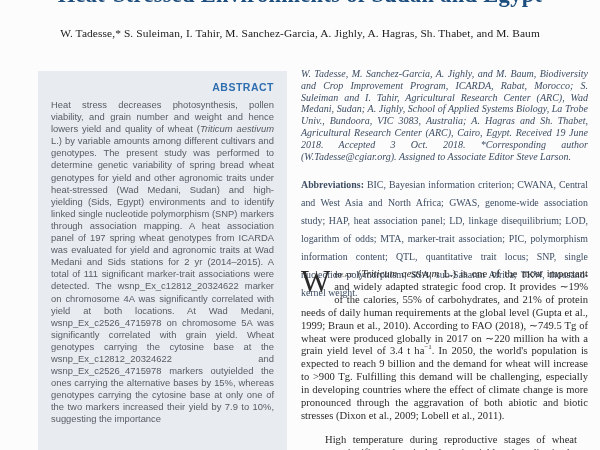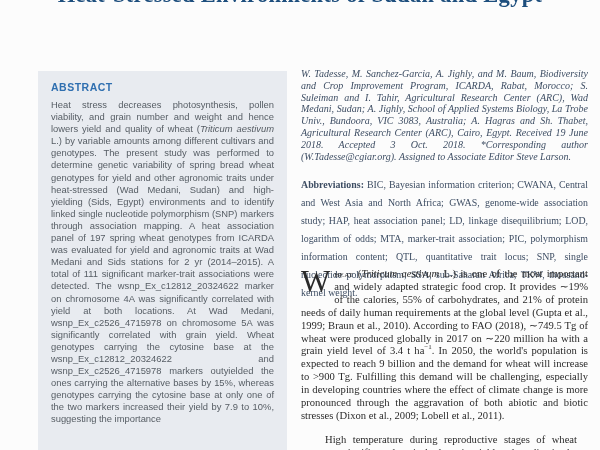--- a/index.html
+++ b/index.html
@@ -17,21 +17,21 @@
   .author-line {
     position:absolute; top:27px; left:0; width:100%;
     text-align:center; font-size:11.4px; color:#1b1b1b;
     font-family:"Liberation Serif", serif; letter-spacing:0.1px;
   }
   .abstract-box {
     position:absolute; left:38px; top:71px; width:249px; height:379px;
     background:#e8ebf0; box-sizing:border-box; padding:10px 13px 0 13px;
   }
   .abstract-heading {
-    text-align:left; font-family:"Liberation Sans", sans-serif;
+    text-align:right; font-family:"Liberation Sans", sans-serif;
     font-weight:700; font-size:10.5px; color:#2f6fb0;
     letter-spacing:0.5px; margin-bottom:6px;
   }
   .abstract-text {
     font-family:"Liberation Sans", sans-serif;
     font-size:9.4px; line-height:12.1px; color:#565d64;
     text-align:justify;
   }
   .abstract-text .italic { font-style:italic; }
   .affiliation-block {
@@ -60,20 +60,21 @@
   .para2 { text-indent:13px; margin:11px; }
   p { margin:0; }
 </style>
 </head>
 <body>
 
 <div class="page">
 
   <div class="article-title">Heat-Stressed Environments of Sudan and Egypt</div>
 
+  <div class="author-line">W. Tadesse,* S. Suleiman, I. Tahir, M. Sanchez-Garcia, A. Jighly, A. Hagras, Sh. Thabet, and M. Baum</div>
 
   <div class="abstract-box">
     <div class="abstract-heading">ABSTRACT</div>
     <div class="abstract-text">
       <span>Heat stress decreases photosynthesis, pollen viability, and grain number and weight and hence lowers yield and quality of wheat (</span><span class="italic">Triticum aestivum</span><span> L.) by variable amounts among different cultivars and genotypes. The present study was performed to determine genetic variability of spring bread wheat genotypes for yield and other agronomic traits under heat-stressed (Wad Medani, Sudan) and high-yielding (Sids, Egypt) environments and to identify linked single nucleotide polymorphism (SNP) markers through association mapping. A heat association panel of 197 spring wheat genotypes from ICARDA was evaluated for yield and agronomic traits at Wad Medani and Sids stations for 2 yr (2014–2015). A total of 111 significant marker-trait associations were detected. The wsnp_Ex_c12812_20324622 marker on chromosome 4A was significantly correlated with yield at both locations. At Wad Medani, wsnp_Ex_c2526_4715978 on chromosome 5A was significantly correlated with grain yield. Wheat genotypes carrying the cytosine base at the wsnp_Ex_c12812_20324622 and wsnp_Ex_c2526_4715978 markers outyielded the ones carrying the alternative bases by 15%, whereas genotypes carrying the cytosine base at only one of the two markers increased their yield by 7.9 to 10%, suggesting the importance</span>
     </div>
   </div>
 
   <div class="affiliation-block">W. Tadesse, M. Sanchez-Garcia, A. Jighly, and M. Baum, Biodiversity and Crop Improvement Program, ICARDA, Rabat, Morocco; S. Suleiman and I. Tahir, Agricultural Research Center (ARC), Wad Medani, Sudan; A. Jighly, School of Applied Systems Biology, La Trobe Univ., Bundoora, VIC 3083, Australia; A. Hagras and Sh. Thabet, Agricultural Research Center (ARC), Cairo, Egypt. Received 19 June 2018. Accepted 3 Oct. 2018. *Corresponding author (W.Tadesse@cgiar.org). Assigned to Associate Editor Steve Larson.</div>
 

